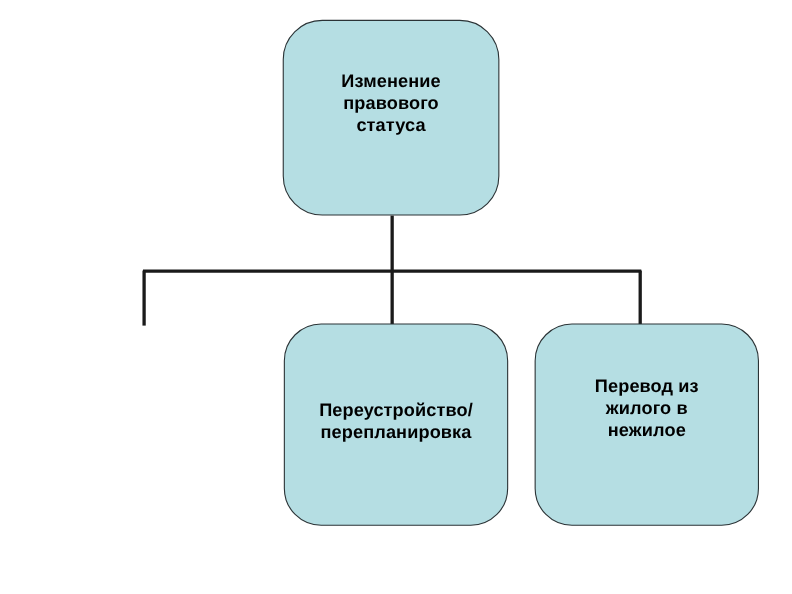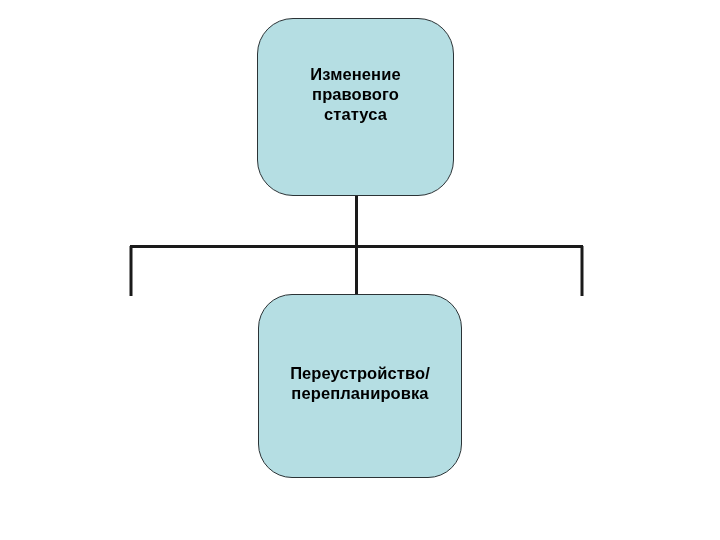--- a/index.html
+++ b/index.html
@@ -116,14 +116,19 @@
 правового
 статуса</span>
   </div>
 
 
   <div class="node" id="node-child-1">
     <span class="label">Переустройство/
 перепланировка</span>
   </div>
 
+  <div class="node" id="node-child-2">
+    <span class="label">Перевод из
+жилого в
+нежилое</span>
+  </div>
 
 </div>
 
 </body></html>

